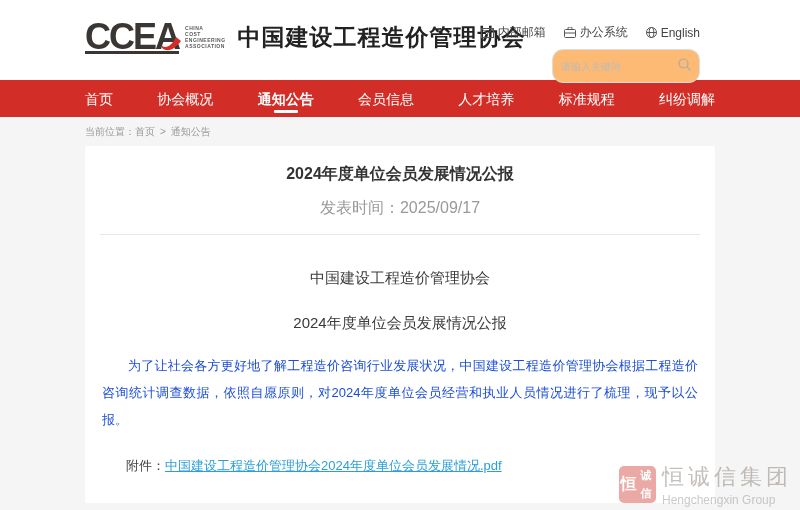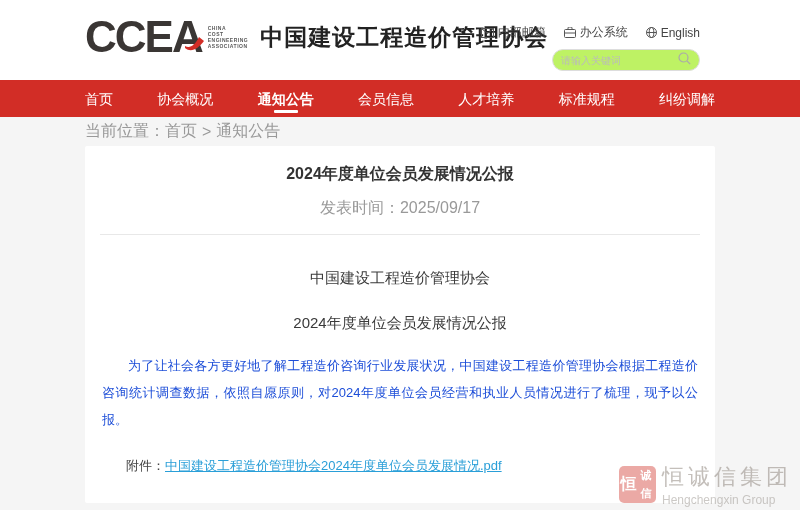--- a/index.html
+++ b/index.html
@@ -11,22 +11,22 @@
 
   
   .site-header {
     height:80px; background:#ffffff; position:relative;
   }
   .logo-wrap {
     position:absolute; left:85px; top:17px;
     display:flex; align-items:center;
   }
   .logo-acronym {
-    font-size:44px; font-weight:bold; color:#3a3634;
-    letter-spacing:-2px; line-height:40px; position:relative;
+    font-size:36px; font-weight:bold; color:#3a3634;
+    letter-spacing:-2px; line-height:40px; position:relative;text-decoration:underline;
   }
   .logo-swoosh {
     position:absolute; right:-4px; bottom:5px; width:22px; height:16px;
   }
   .logo-subtext {
     margin-left:6px; font-size:5px; line-height:6px;
     color:#5a5a5a; letter-spacing:0.5px; font-weight:bold;
   }
   .logo-orgname {
     margin-left:12px; font-size:23px; font-weight:bold; color:#222;
@@ -35,22 +35,22 @@
 
   .header-right { position:absolute; right:100px; top:24px; text-align:right; }
   .utility-links { display:flex; gap:18px; justify-content:flex-end; align-items:center; }
   .utility-link {
     display:flex; align-items:center; gap:4px;
     font-size:12px; color:#444; text-decoration:none; cursor:pointer;
   }
   .utility-link svg { display:block; }
   .search-box {
     margin-top:8px; width:148px; height:22px; margin-left:auto;
-    border:1px solid #ddd; border-radius:11px; background:#bef264;
-    display:flex; align-items:center; padding:4px 8px; 
+    border:1px solid #ddd; border-radius:11px; background:#fdba74;
+    display:flex; align-items:center; padding:16px 8px; 
   }
   .search-box input {
     border:none; outline:none; flex:1; width:100px;
     font-size:10px; color:#666; background:transparent;
     font-family:"Liberation Sans","DejaVu Sans",sans-serif;
   }
   .search-box input::placeholder { color:#bbb; }
 
   
   .main-nav {
@@ -66,21 +66,21 @@
   }
   .nav-item.active { font-weight:bold; }
   .nav-item.active::after {
     content:""; position:absolute; left:50%; transform:translateX(-50%);
     bottom:2px; width:24px; height:3px; background:#fff; border-radius:1px;
   }
 
   
   .breadcrumb {
     height:29px; display:flex; align-items:center;
-    padding-left:85px; font-size:16px; color:#999;
+    padding-left:85px; font-size:10px; color:#999;
   }
   .breadcrumb a { color:#999; text-decoration:none; cursor:pointer; }
   .breadcrumb .sep { margin:0 5px; }
 
   
   .article-card {
     width:630px; margin-left:85px; background:#fff;
     min-height:357px; border-radius:2px; padding:18px 15px 20px 15px;
     position:relative;
   }

